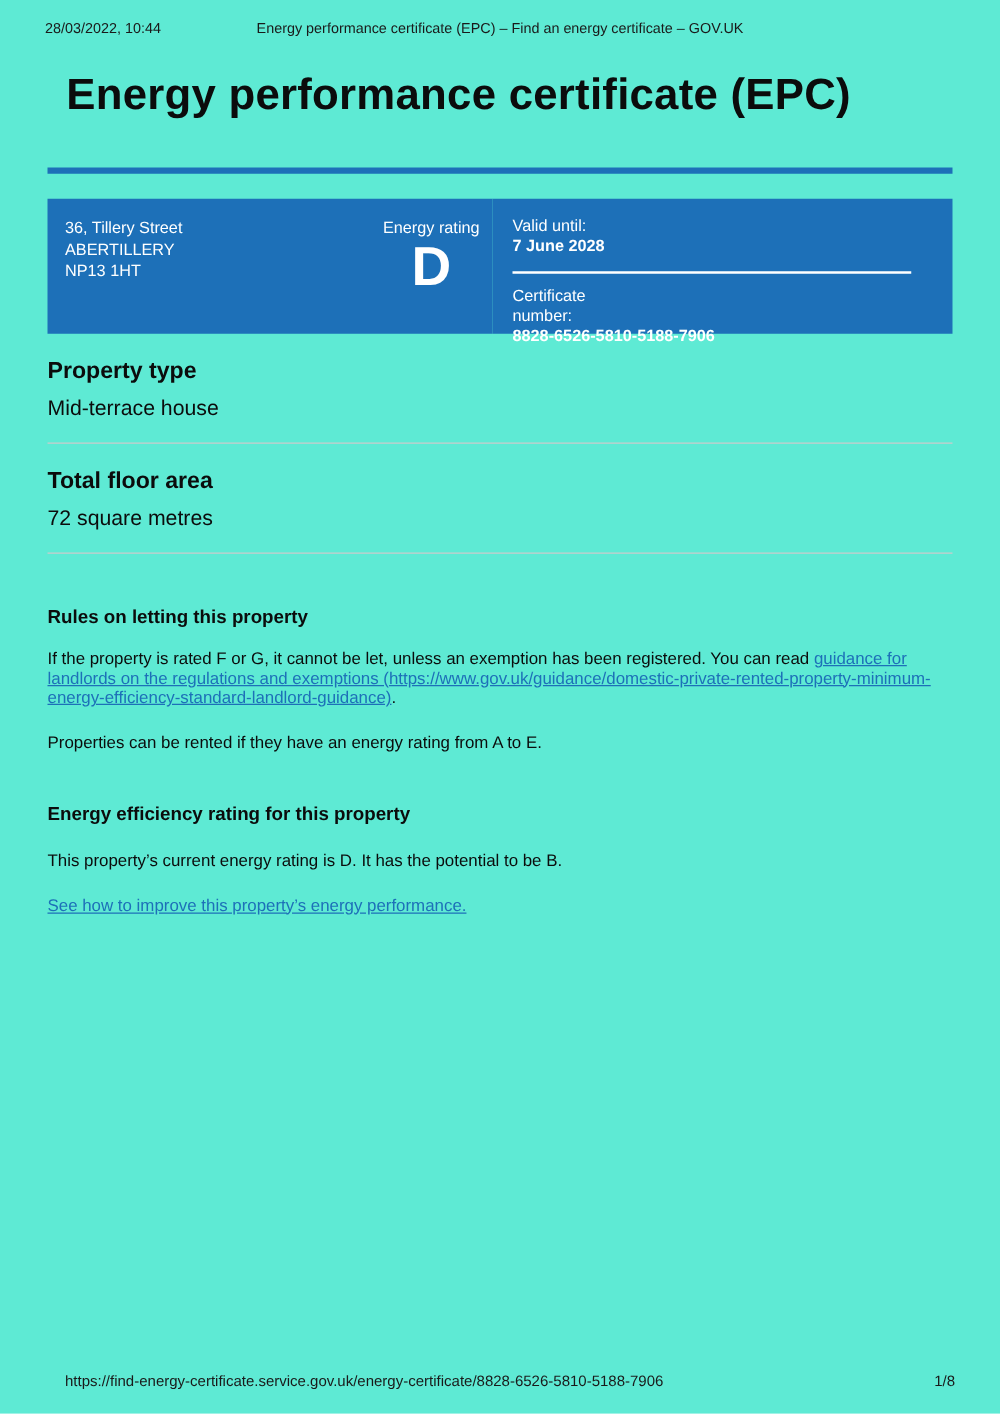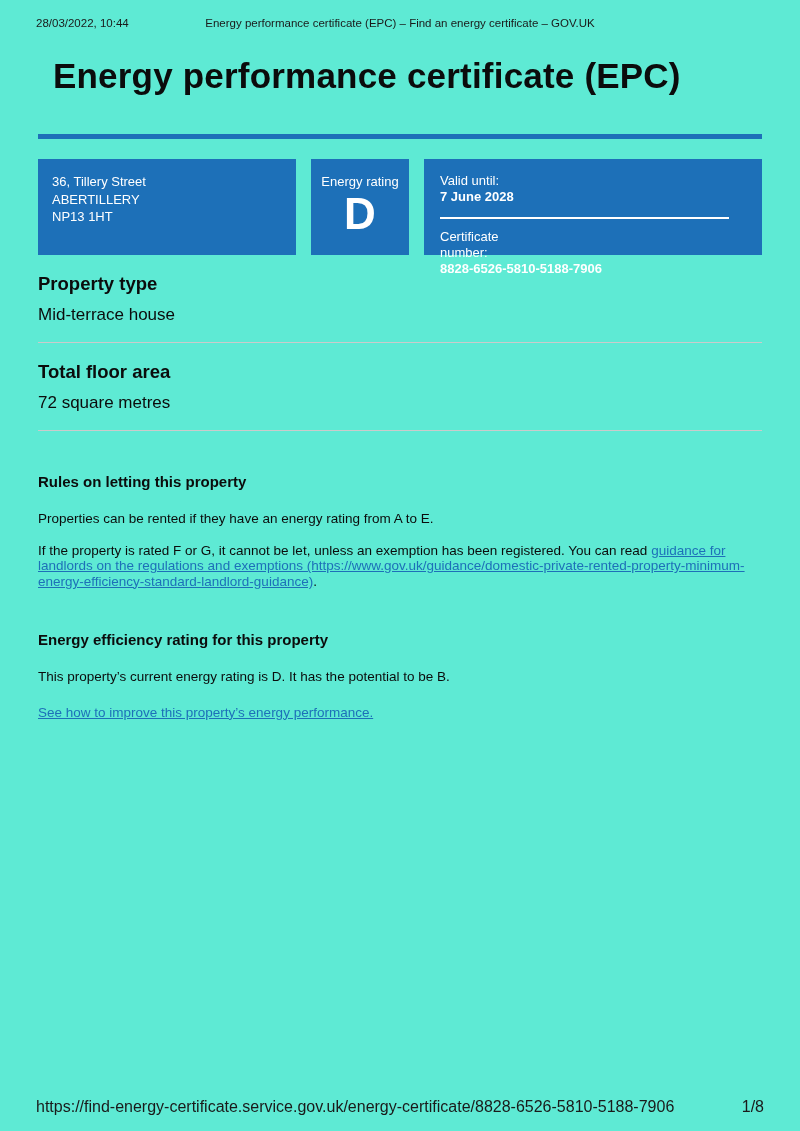--- a/index.html
+++ b/index.html
@@ -22,24 +22,24 @@
     color: #1a1a1a;
     text-align: center;
   }
   .print-date {
     position: absolute;
     left: 0; top: 0;
     text-align: left;
   }
   .print-footer {
     position: absolute;
-    top: 1098px; left: 36px; right: 36px;
+    top: 1098px; left: 52px; right: 36px;
     display: flex;
     justify-content: space-between;
-    font-size: 16px;
+    font-size: 12px;
     color: #1a1a1a;
   }
 
   
   .main { margin: 0 38px; }
 
   h1.page-title {
     margin: 0;
     padding: 51px 0 0 15px;
     font-size: 35px;
@@ -52,22 +52,22 @@
   .blue-rule {
     height: 5px;
     background: #1d70b8;
     margin-top: 34px;
   }
 
   
   .banner {
     margin-top: 20px;
     display: flex;
-    gap: 15px;
-    height: 96px;
+    gap: 0;
+    height: 108px;
   }
   .banner > div { background: #1d70b8; color: #ffffff; }
   .banner-address {
     width: 258px;
     padding: 14px 10px 0 14px;
     font-size: 13px;
     line-height: 17.5px;
   }
   .banner-rating {
     width: 98px;
@@ -178,22 +178,22 @@
 
     <h2 class="fact-heading">Property type</h2>
     <p class="fact-value">Mid-terrace house</p>
     <hr class="section-divider">
 
     <h2 class="fact-heading">Total floor area</h2>
     <p class="fact-value">72 square metres</p>
     <hr class="section-divider">
 
     <h3 class="sub-heading">Rules on letting this property</h3>
+    <p class="body-para tight"><span>If the property is rated F or G, it cannot be let, unless an exemption has been registered. You can read </span><a href="#" class="doc-link">guidance for landlords on the regulations and exemptions (https://www.gov.uk/guidance/domestic-private-rented-property-minimum-energy-efficiency-standard-landlord-guidance)</a><span>.</span></p>
     <p class="body-para">Properties can be rented if they have an energy rating from A to E.</p>
-    <p class="body-para tight"><span>If the property is rated F or G, it cannot be let, unless an exemption has been registered. You can read </span><a href="#" class="doc-link">guidance for landlords on the regulations and exemptions (https://www.gov.uk/guidance/domestic-private-rented-property-minimum-energy-efficiency-standard-landlord-guidance)</a><span>.</span></p>
 
     <h3 class="sub-heading">Energy efficiency rating for this property</h3>
     <p class="body-para">This property’s current energy rating is D. It has the potential to be B.</p>
     <p class="body-para"><a href="#" class="doc-link">See how to improve this property’s energy performance.</a></p>
 
   </div>
 
   <div class="print-footer">
     <span>https://find-energy-certificate.service.gov.uk/energy-certificate/8828-6526-5810-5188-7906</span>
     <span>1/8</span>

